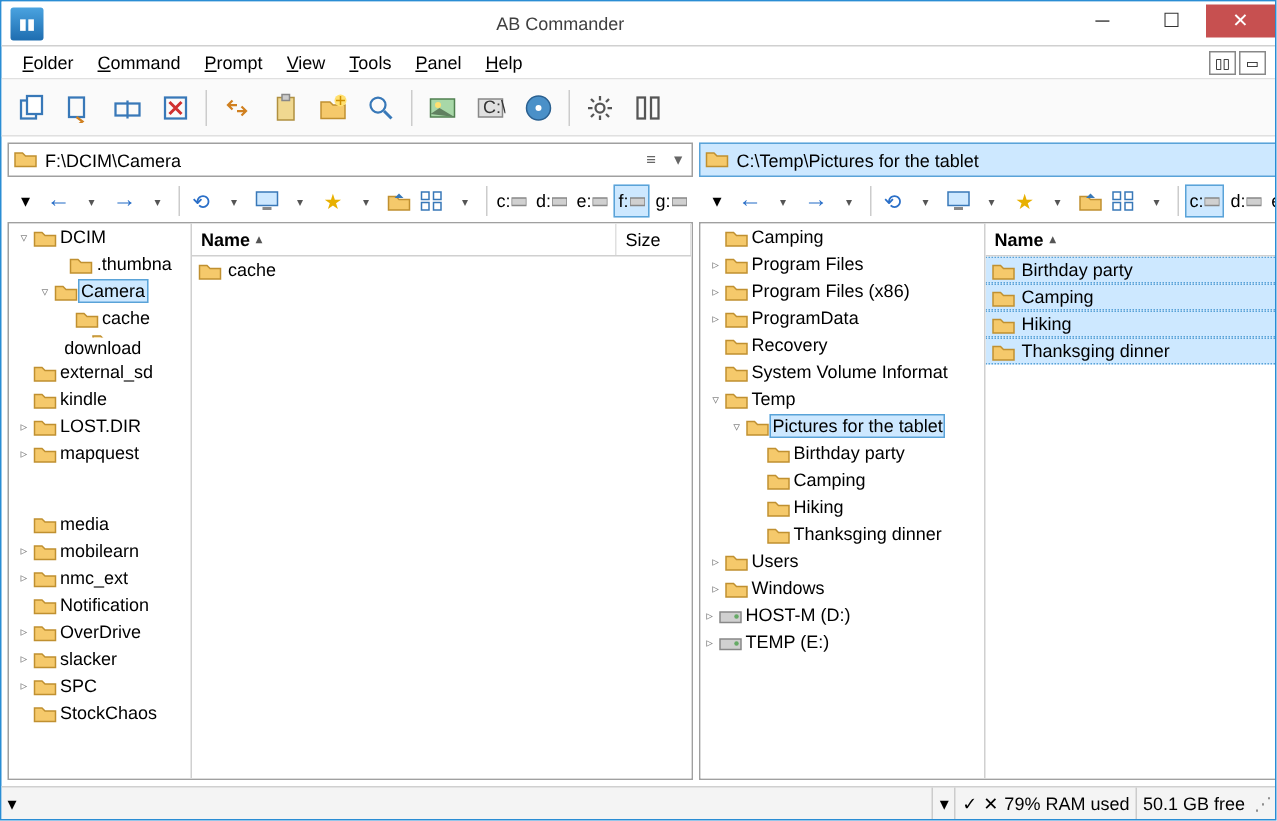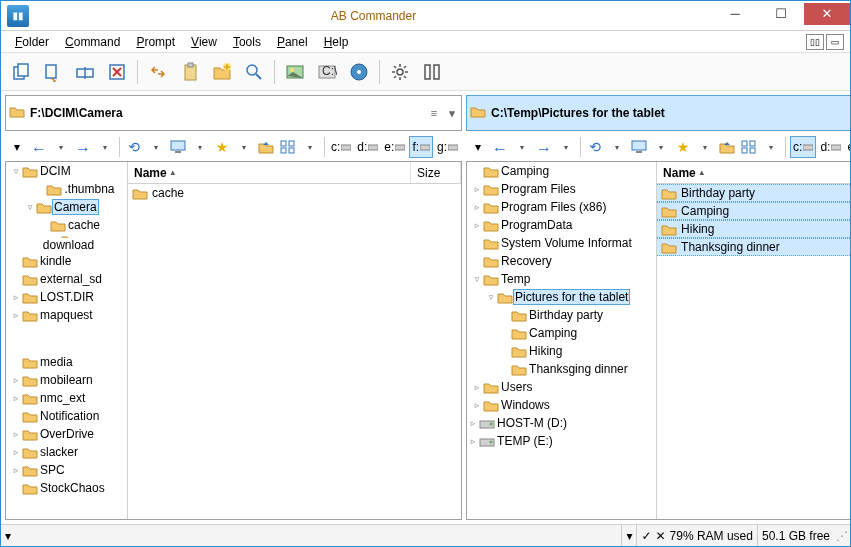--- a/index.html
+++ b/index.html
@@ -1,33 +1,33 @@
 <!DOCTYPE html>
 <html><head>
 <meta charset="utf-8">
 <style>
 * { box-sizing: border-box; margin: 0; padding: 0; font-family: "Segoe UI", Tahoma, sans-serif; font-size: 12px; }
 body { background: #fff; width: 851px; height: 547px; border: 1px solid #2a8dd4; display: flex; flex-direction: column; overflow: hidden; }
 .titlebar { height: 30px; background: #fff; display: flex; align-items: center; border-bottom: 1px solid #d0d0d0; }
 .app-icon { width: 22px; height: 22px; margin: 0 6px; background: linear-gradient(180deg,#4aa3e0,#1e6db0); border-radius: 2px; display:flex;align-items:center;justify-content:center;color:#fff;font-size:10px;}
-.title-text { flex: 1; text-align: center; font-size: 12px; color: #a16207; }
+.title-text { flex: 1; text-align: center; font-size: 12px; color: #404040; }
 .win-btns { display: flex; }
 .win-btn { width: 46px; height: 22px; display: flex; align-items: center; justify-content: center; font-size: 13px; color: #333; margin-top:-4px;}
 .win-btn.close { background: #c75050; color: #fff; width:46px;height:22px;}
 .menubar { height: 22px; display: flex; align-items: center; padding: 0 6px; border-bottom: 1px solid #e0e0e0; }
 .menu-item { padding: 2px 8px; }
 .menu-item u { text-decoration: underline; }
 .menu-spacer { flex: 1; }
 .menu-icon { width: 18px; height: 16px; margin-left: 2px; display:flex;align-items:center;justify-content:center;border:1px solid #888;font-size:9px;}
 .toolbar-main { height: 38px; display: flex; align-items: center; padding: 2px 6px; gap: 4px; border-bottom: 1px solid #e0e0e0; background:#fafafa;}
 .tb-btn { width: 28px; height: 28px; display:flex;align-items:center;justify-content:center;border:1px solid transparent;}
 .tb-sep { width: 1px; height: 24px; background: #ccc; margin: 0 2px; }
 .panels { flex: 1; display: flex; padding: 4px; gap: 4px; overflow: hidden; }
 .panel { flex: 1; display: flex; flex-direction: column; border: 0; }
-.pathbar { height: 36px; display: flex; align-items: center; border: 1px solid #a0a0a0; background: #fff; margin-bottom: 2px; font-weight: bold; }
+.pathbar { height: 23px; display: flex; align-items: center; border: 1px solid #a0a0a0; background: #fff; margin-bottom: 2px; }
 .pathbar.active { background: #cde8ff; border:1px solid #5aa3d8;}
 .path-fold { width: 18px; height: 16px; margin: 0 3px; }
 .path-text { flex: 1; font-size: 12px; overflow:hidden;white-space:nowrap;}
 .path-end { display:flex; }
 .path-end .pbtn { width:18px;height:18px;display:flex;align-items:center;justify-content:center;color:#666;font-size:11px;}
 .panel-tb { height: 28px; display: flex; align-items: center; gap: 2px; padding: 0 2px; }
 .ptb-btn { height: 22px; min-width: 20px; padding:0 2px;display:flex;align-items:center;justify-content:center;}
 .ptb-sep { width: 1px; height: 20px; background: #ccc; margin: 0 2px; }
 .drive-lbl{font-size:11px;padding:0 2px;display:flex;align-items:center;gap:1px;height:22px;}
 .drive-lbl.sel{border:1px solid #5aa3d8;background:#cde8ff;}
@@ -307,28 +307,28 @@
             <svg class="folder-svg">
               <path d="M1 3 L6 3 L8 5 L15 5 L15 12 L1 12 Z" fill="#f5c96b" stroke="#c09030"></path>
             </svg>
             <span class="lbl">download</span>
           </div>
           <div class="tree-item" style="padding-left: 4px;">
             <span class="exp"></span>
             <svg class="folder-svg">
               <path d="M1 3 L6 3 L8 5 L15 5 L15 12 L1 12 Z" fill="#f5c96b" stroke="#c09030"></path>
             </svg>
+            <span class="lbl">external_sd</span>
+          </div>
+          <div class="tree-item" style="padding-left: 4px;">
+            <span class="exp"></span>
+            <svg class="folder-svg">
+              <path d="M1 3 L6 3 L8 5 L15 5 L15 12 L1 12 Z" fill="#f5c96b" stroke="#c09030"></path>
+            </svg>
             <span class="lbl">kindle</span>
-          </div>
-          <div class="tree-item" style="padding-left: 4px;">
-            <span class="exp"></span>
-            <svg class="folder-svg">
-              <path d="M1 3 L6 3 L8 5 L15 5 L15 12 L1 12 Z" fill="#f5c96b" stroke="#c09030"></path>
-            </svg>
-            <span class="lbl">external_sd</span>
           </div>
           <div class="tree-item" style="padding-left: 4px;">
             <span class="exp">▹</span>
             <svg class="folder-svg">
               <path d="M1 3 L6 3 L8 5 L15 5 L15 12 L1 12 Z" fill="#f5c96b" stroke="#c09030"></path>
             </svg>
             <span class="lbl">LOST.DIR</span>
           </div>
           <div class="tree-item" style="padding-left: 4px;">
             <span class="exp">▹</span>
@@ -514,28 +514,28 @@
             <svg class="folder-svg">
               <path d="M1 3 L6 3 L8 5 L15 5 L15 12 L1 12 Z" fill="#f5c96b" stroke="#c09030"></path>
             </svg>
             <span class="lbl">ProgramData</span>
           </div>
           <div class="tree-item" style="padding-left: 4px;">
             <span class="exp"></span>
             <svg class="folder-svg">
               <path d="M1 3 L6 3 L8 5 L15 5 L15 12 L1 12 Z" fill="#f5c96b" stroke="#c09030"></path>
             </svg>
+            <span class="lbl">Recovery</span>
+          </div>
+          <div class="tree-item" style="padding-left: 4px;">
+            <span class="exp"></span>
+            <svg class="folder-svg">
+              <path d="M1 3 L6 3 L8 5 L15 5 L15 12 L1 12 Z" fill="#f5c96b" stroke="#c09030"></path>
+            </svg>
             <span class="lbl">System Volume Informat</span>
-          </div>
-          <div class="tree-item" style="padding-left: 4px;">
-            <span class="exp"></span>
-            <svg class="folder-svg">
-              <path d="M1 3 L6 3 L8 5 L15 5 L15 12 L1 12 Z" fill="#f5c96b" stroke="#c09030"></path>
-            </svg>
-            <span class="lbl">Recovery</span>
           </div>
           <div class="tree-item" style="padding-left: 4px;">
             <span class="exp">▿</span>
             <svg class="folder-svg">
               <path d="M1 3 L6 3 L8 5 L15 5 L15 12 L1 12 Z" fill="#f5c96b" stroke="#c09030"></path>
             </svg>
             <span class="lbl">Temp</span>
           </div>
           <div class="tree-item sel" style="padding-left: 18px;">
             <span class="exp">▿</span>

